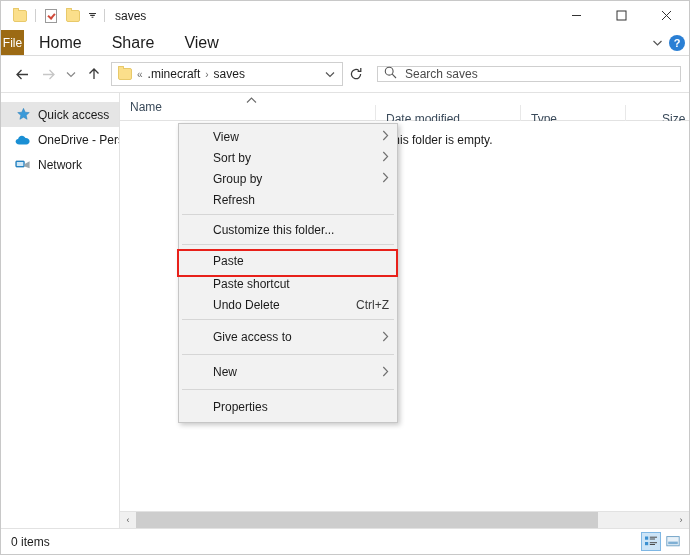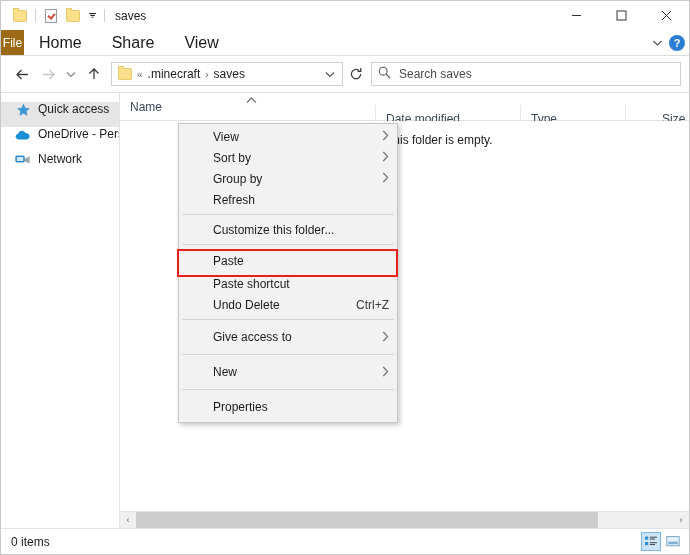--- a/index.html
+++ b/index.html
@@ -197,28 +197,28 @@
     display: flex; align-items: center; justify-content: center;
     color: #4a4a4a;
   }
   .refreshbtn {
     width: 26px; height: 24px;
     display: flex; align-items: center; justify-content: center;
     color: #3a3a3a;
   }
   .searchbox {
     flex: 1;
-    height: 24px;
+    height: 16px;
     border: 1px solid #cfcfcf;
     background: #fff;
     display: flex;
     align-items: center;
     padding: 0 6px;
     box-sizing: border-box;
-    margin-left: 2px;
+    margin-left: 8px;
   }
   .search-ph {
     font-size: 12px;
     color: #4a4a4a;
     margin-left: 8px;
   }
 
   
   .bodysplit {
     flex: 1;
@@ -233,21 +233,21 @@
     min-width: 119px;
     background: #ffffff;
     border-right: 1px solid #e2e2e2;
     padding-top: 9px;
     box-sizing: border-box;
     position: relative;
   }
   .navitem {
     height: 25px;
     display: flex;
-    align-items: flex-start;
+    align-items: center;
     padding-left: 14px;
     gap: 7px;
     font-size: 12px;
     color: #1b1b1b;
     white-space: nowrap;
     overflow: hidden;
   }
   .navitem.sel { background: #e5e5e5; }
   .nav-ic { width: 16px; height: 16px; flex: 0 0 16px; display:flex; align-items:center; justify-content:center;}
 

